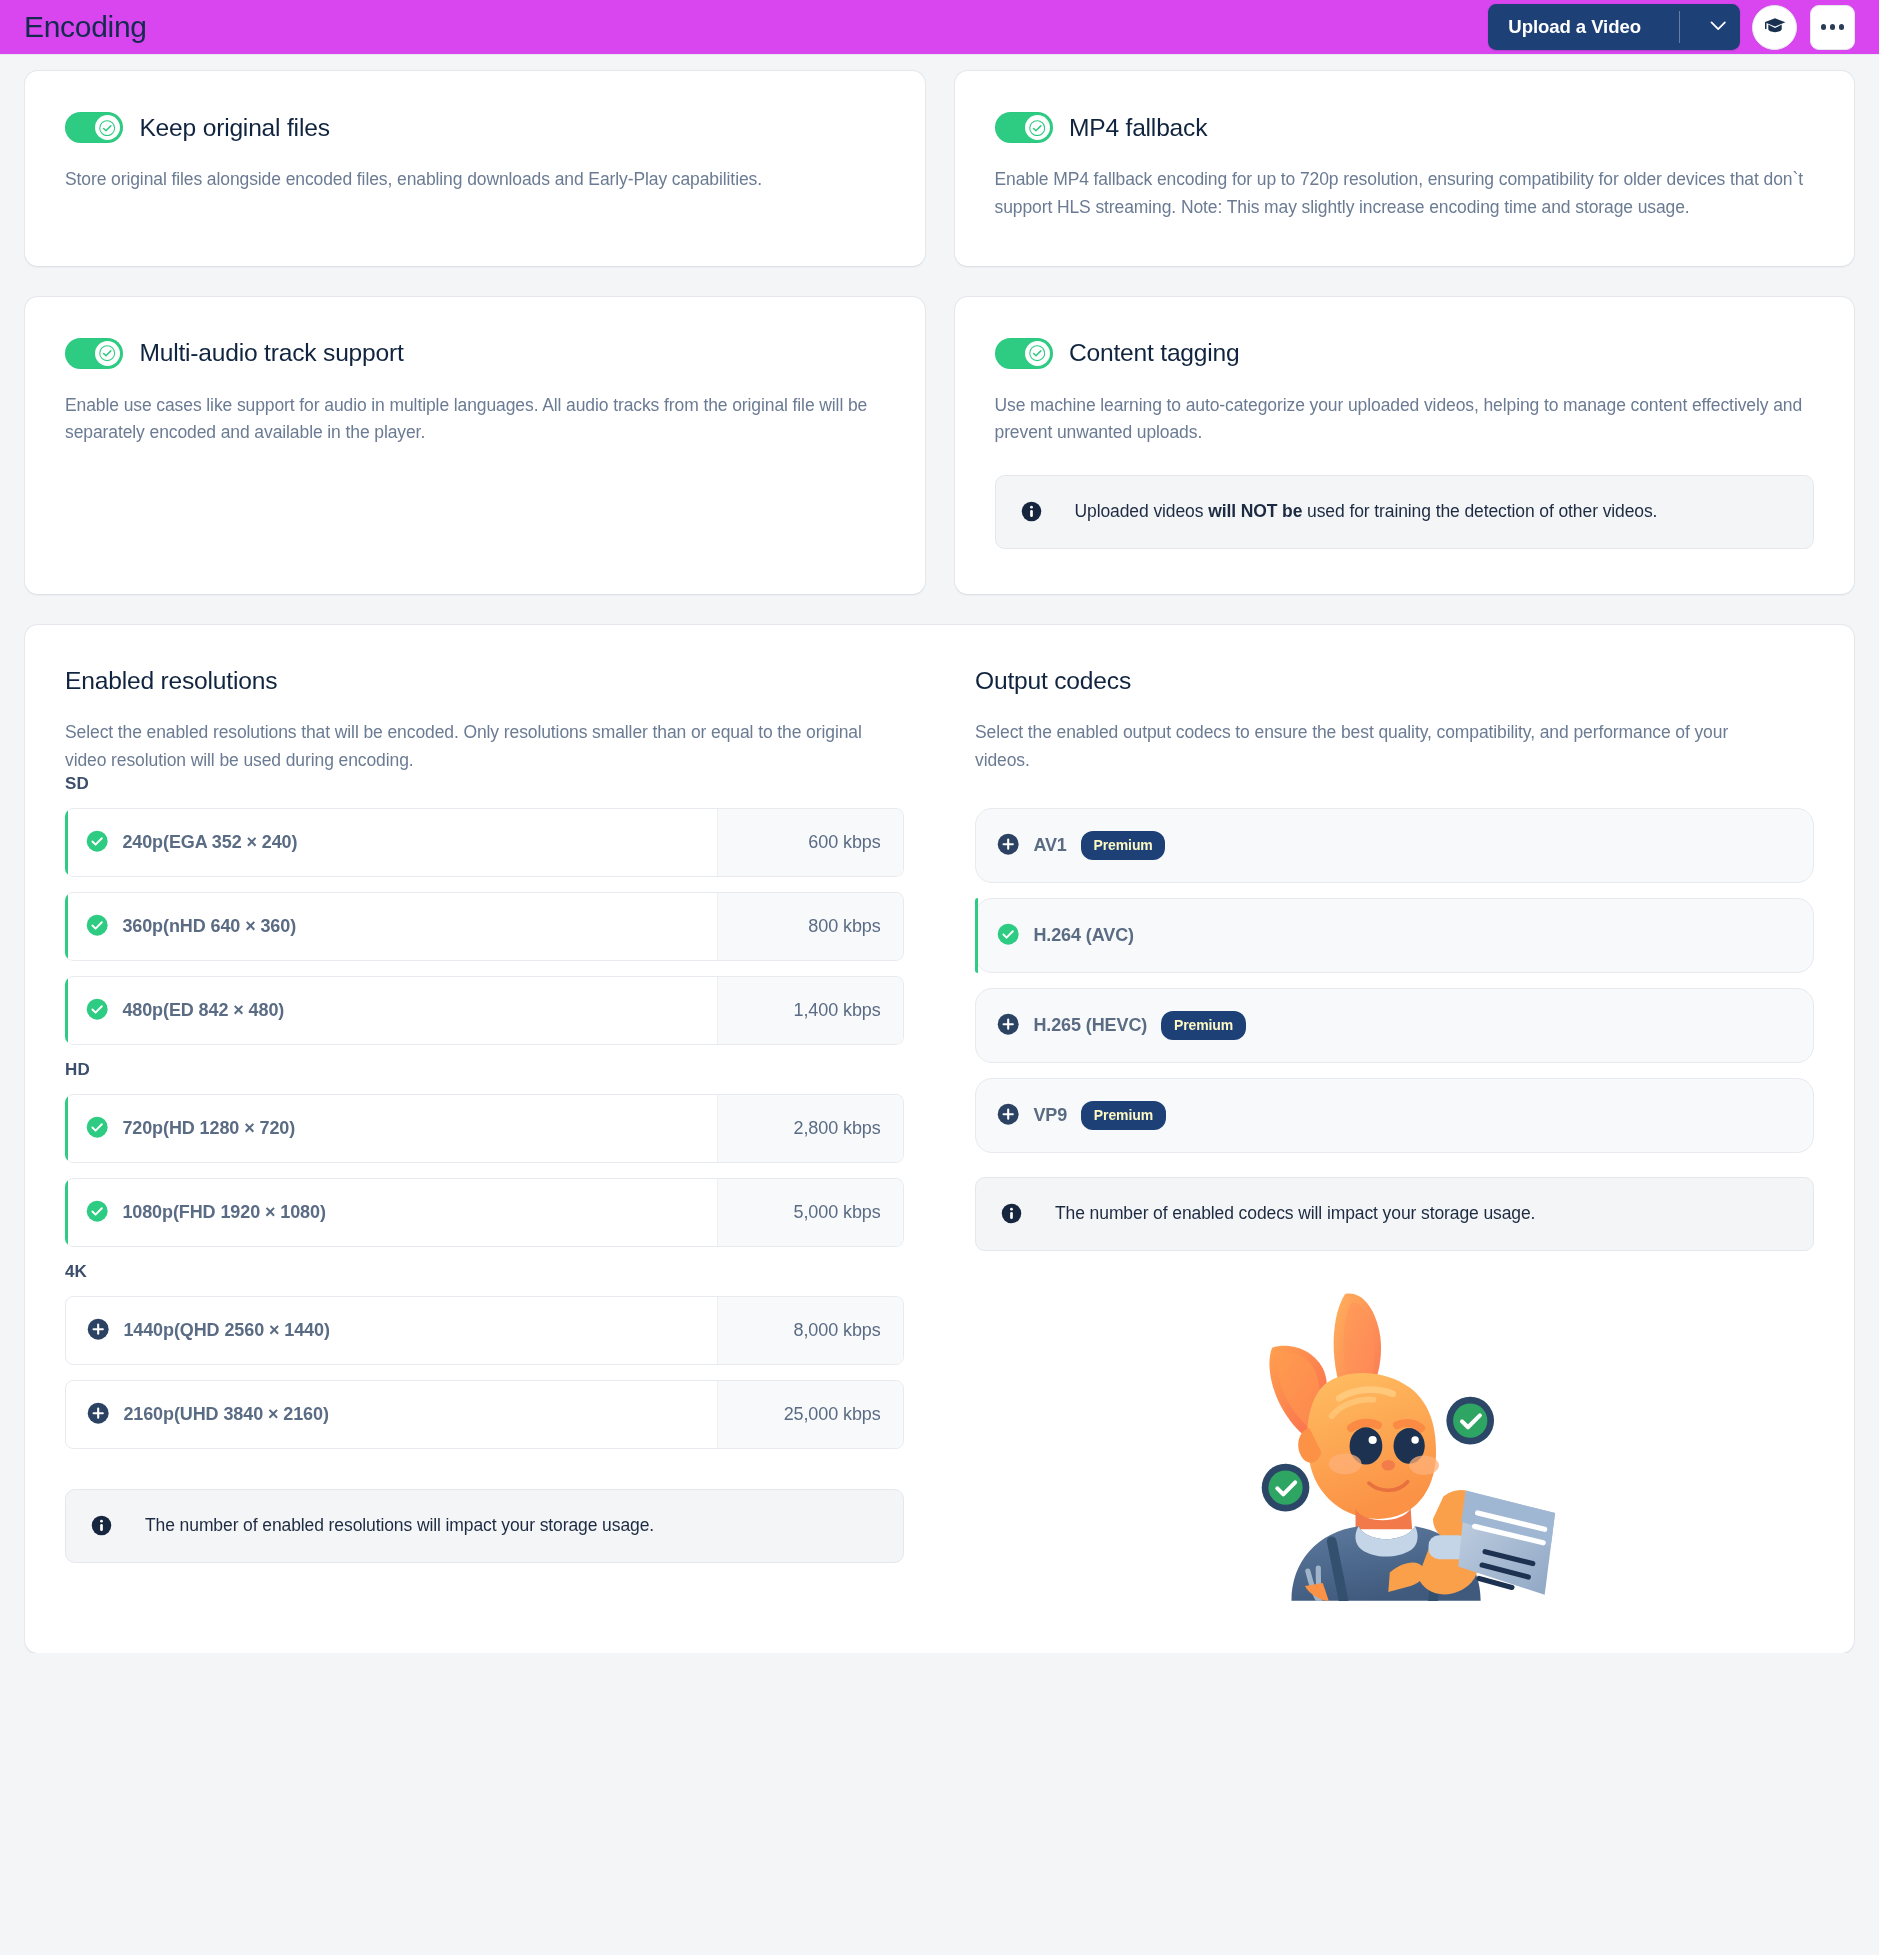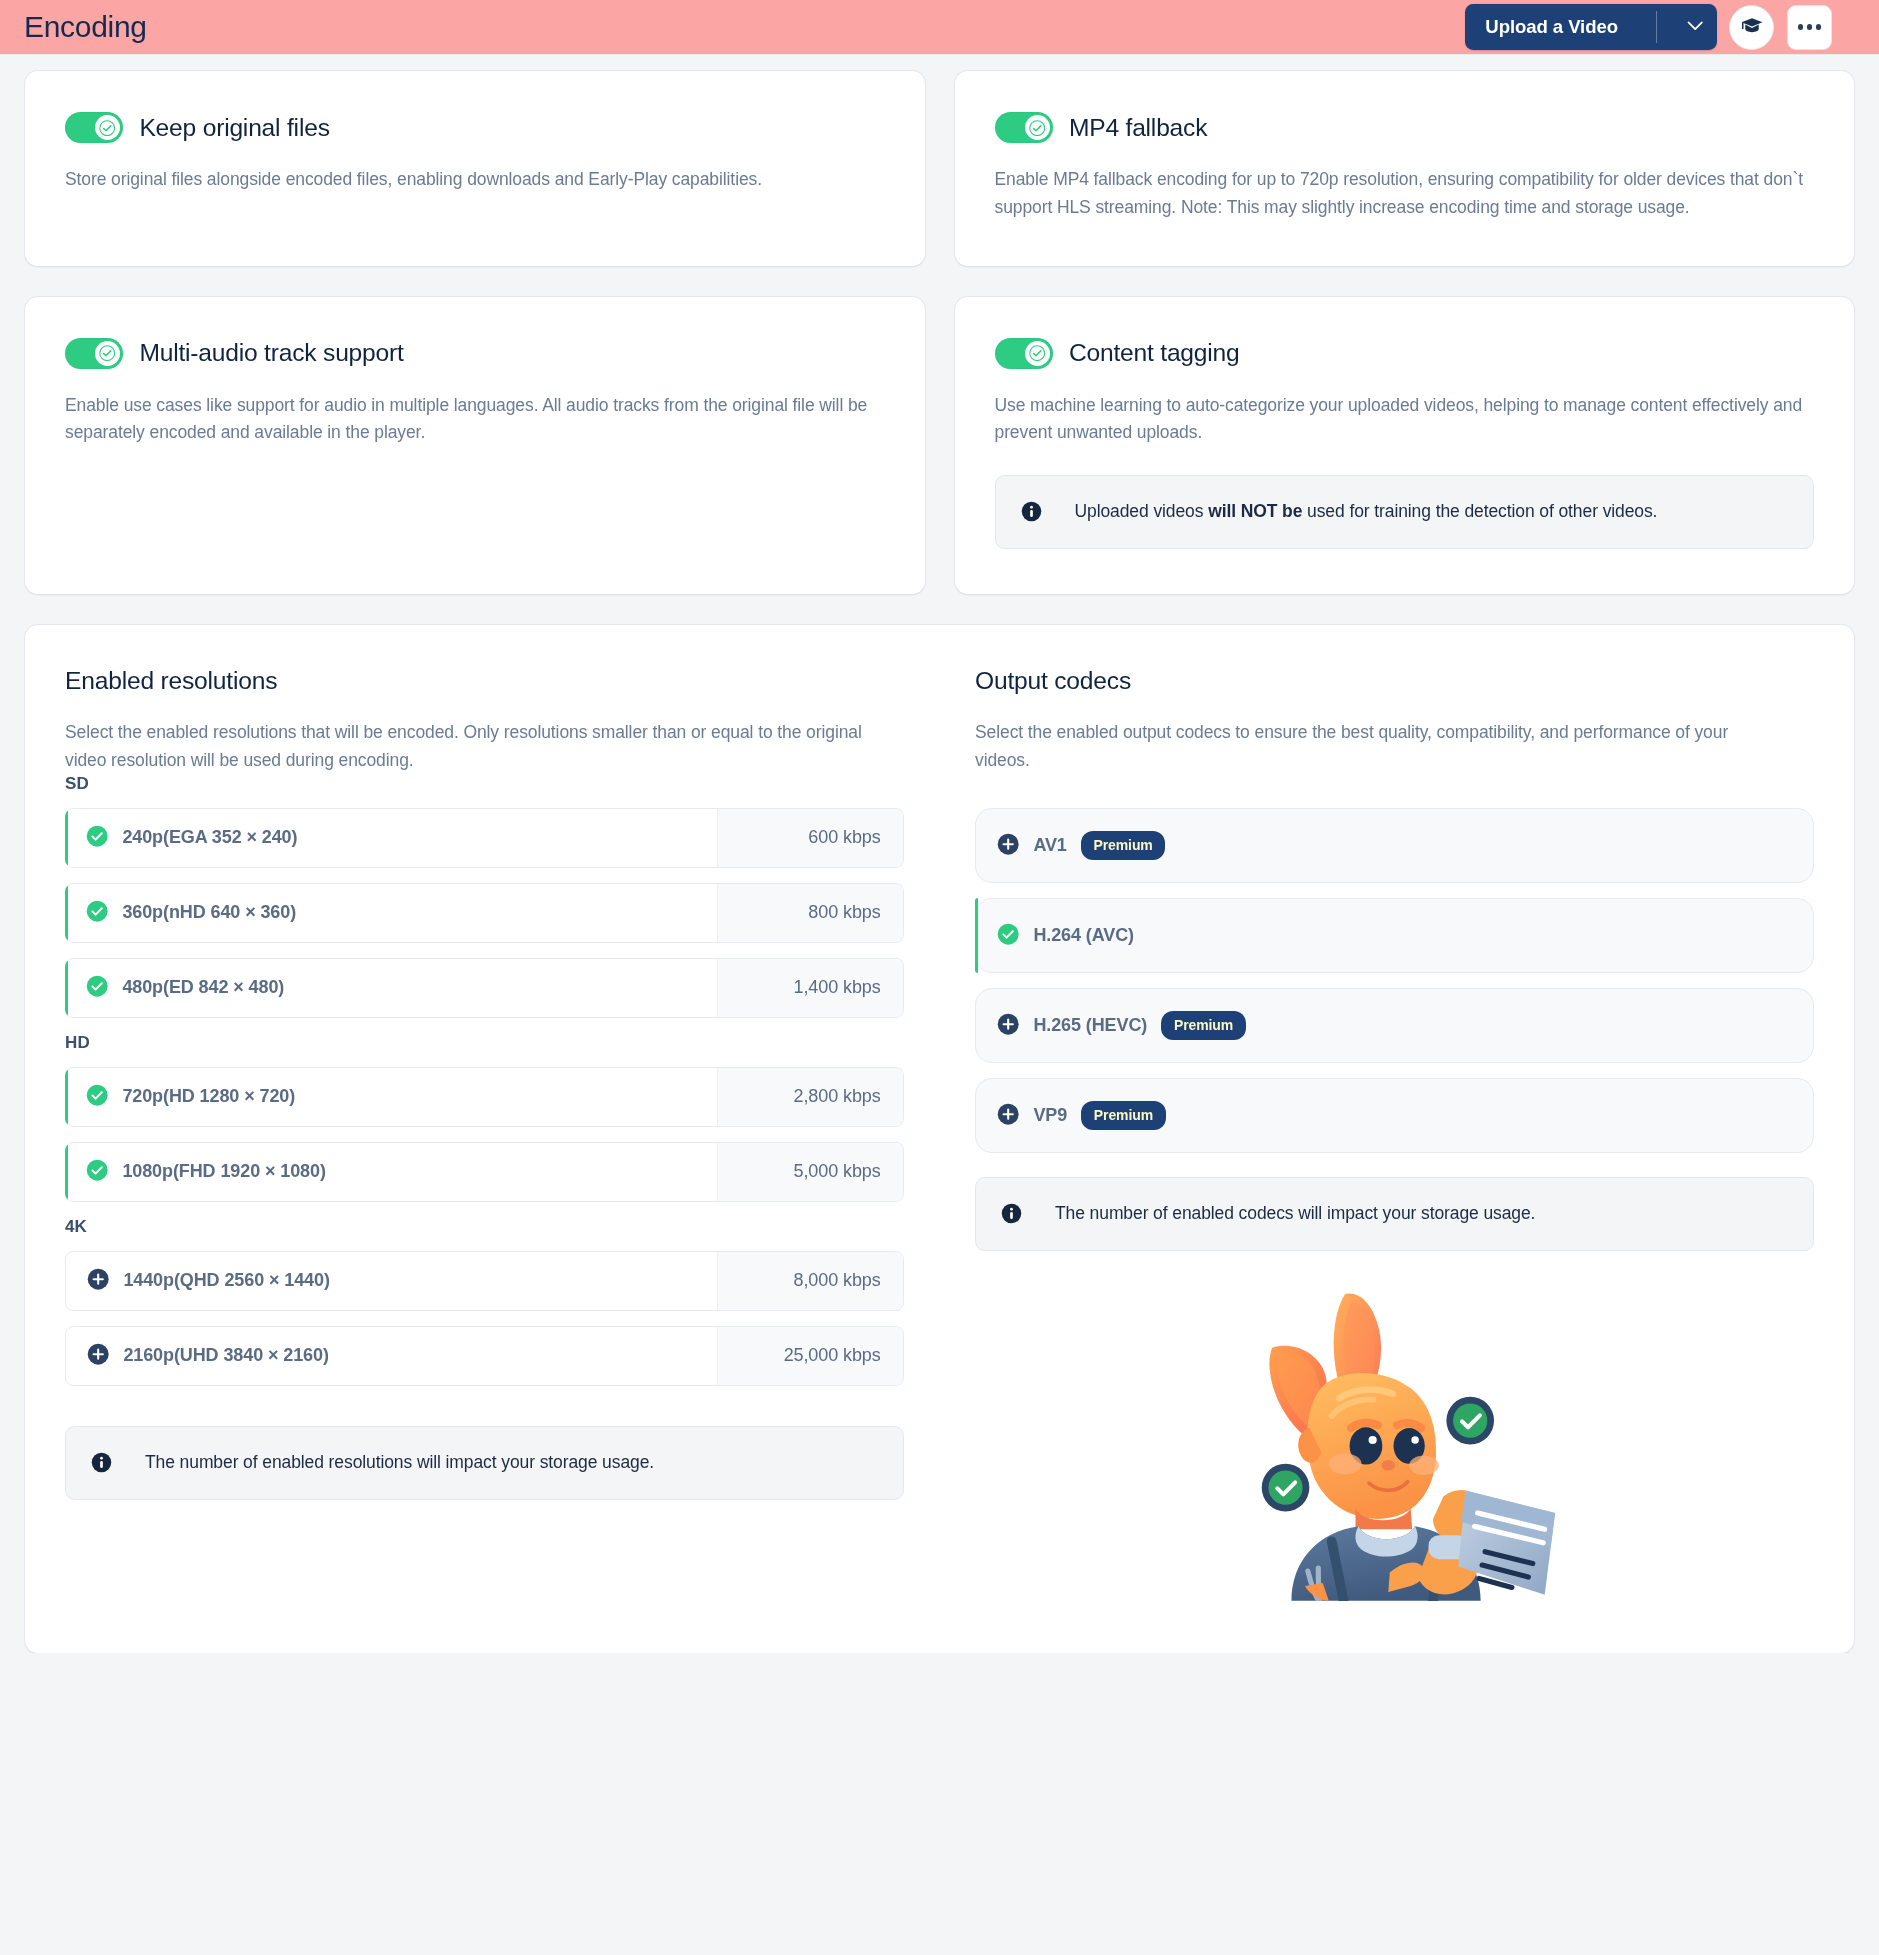--- a/index.html
+++ b/index.html
@@ -7,25 +7,25 @@
     width: 1879px;
     background: #f4f5f7;
     font-family: "Liberation Sans", sans-serif;
     -webkit-font-smoothing: antialiased;
   }
   body { padding-bottom: 0; }
 
   
   .topbar {
     height: 55px;
-    background: #fca5a5;
+    background: #d946ef;
     border-bottom: 1.5px solid #e6e9ee;
     display: flex;
     align-items: center;
-    padding: 0 47px 0 24px;
+    padding: 0 24px 0 24px;
   }
   .page-title {
     font-size: 30px;
     color: #142a4f;
     font-weight: 400;
     letter-spacing: -0.3px;
   }
   .topbar-right {
     margin-left: auto;
     display: flex;
@@ -139,21 +139,21 @@
     color: #6b7b93; letter-spacing: -0.1px; max-width: 805px;
   }
   .group-label {
     margin-bottom: 14px;
     font-size: 17px; font-weight: bold; color: #3b4e6b; letter-spacing: 0.1px;
   }
 
   
   .res-row {
     display: flex; align-items: stretch;
-    height: 60px; margin-bottom: 15px;
+    height: 69px; margin-bottom: 15px;
     border: 1.1px solid #e7eaee; border-radius: 8.2px;
     background: #ffffff; overflow: hidden; cursor: pointer;
     position: relative;
   }
   .res-row.on { border-left: none; }
   .res-row.on:before {
     content: ""; position: absolute; left: 0; top: 0; bottom: 0;
     width: 3px; background: #2ecb82;
     border-top-left-radius: 8.2px; border-bottom-left-radius: 8.2px;
   }

